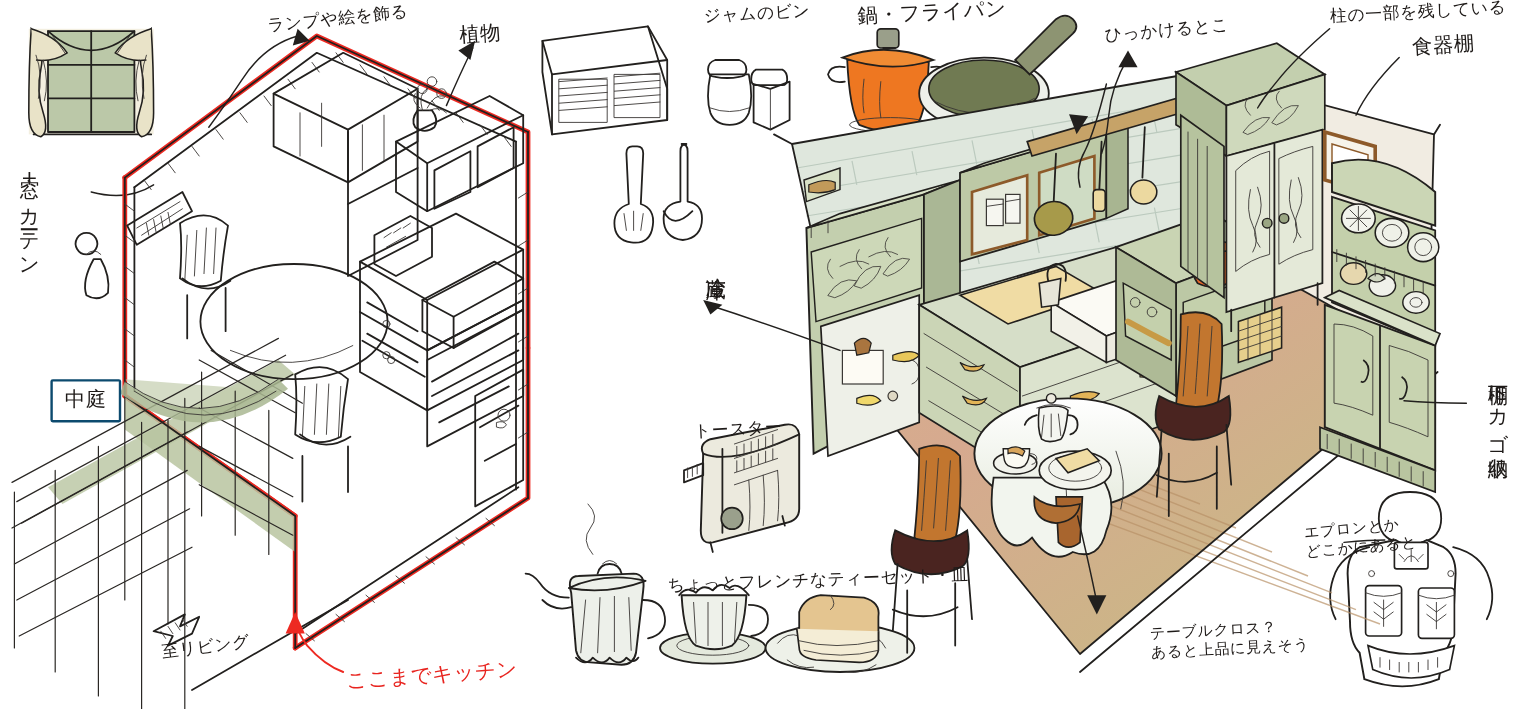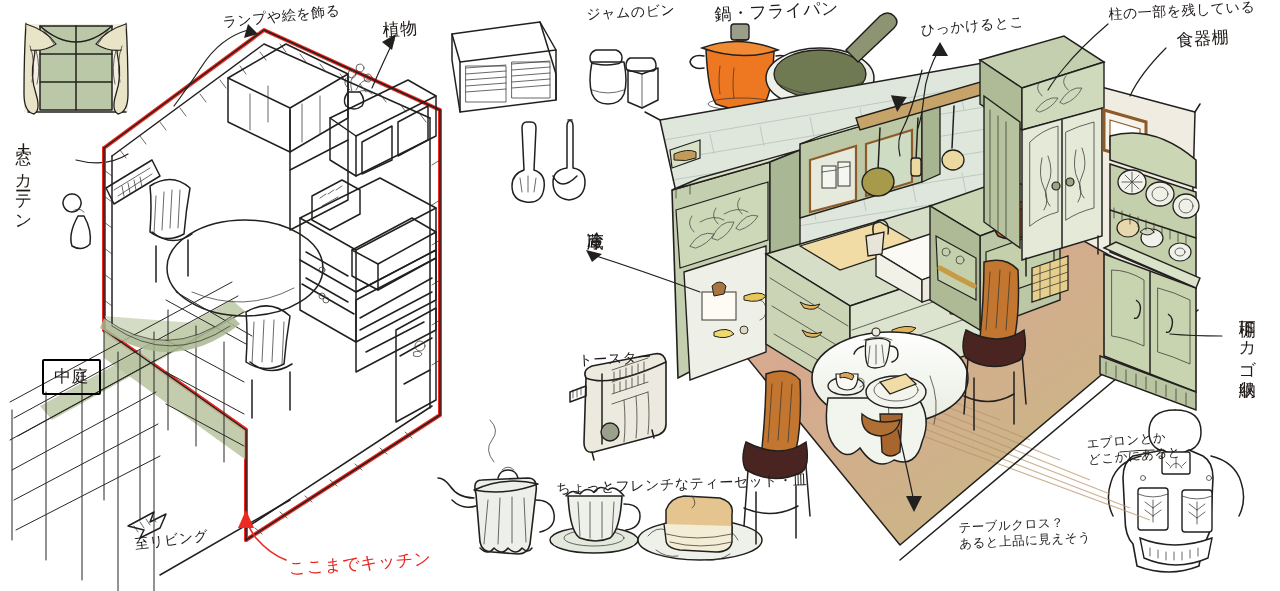--- a/index.html
+++ b/index.html
@@ -22,25 +22,24 @@
     white-space:pre;
     transform-origin:left top;
   }
   .note.red{color:#e8241f;}
   .note.vert{
     writing-mode:vertical-rl;
     white-space:nowrap;
     line-height:1.05;
   }
   .note.boxed{
-    border:2px solid #000000;
+    border:2px solid #0c4a6e;
     padding:5px 10px 6px 10px;
     border-radius:2px;
     font-size:17px;
-    margin-top:43px;
   }
   .note.big{font-size:17px;}
   .note.sm{font-size:12.5px;}
   svg{display:block;}
   .ink{fill:none;stroke:#22201e;stroke-width:1.5;stroke-linecap:round;stroke-linejoin:round;}
   .ink-thin{fill:none;stroke:#2a2724;stroke-width:1;stroke-linecap:round;stroke-linejoin:round;}
   .ink-fine{fill:none;stroke:#3a3734;stroke-width:.75;stroke-linecap:round;stroke-linejoin:round;}
   .red{fill:none;stroke:#ed2a22;stroke-width:4;stroke-linecap:round;stroke-linejoin:round;}
   .redthin{fill:none;stroke:#ed2a22;stroke-width:1.6;stroke-linecap:round;stroke-linejoin:round;}
   .arrow{fill:none;stroke:#22201e;stroke-width:1.2;stroke-linecap:round;stroke-linejoin:round;}

